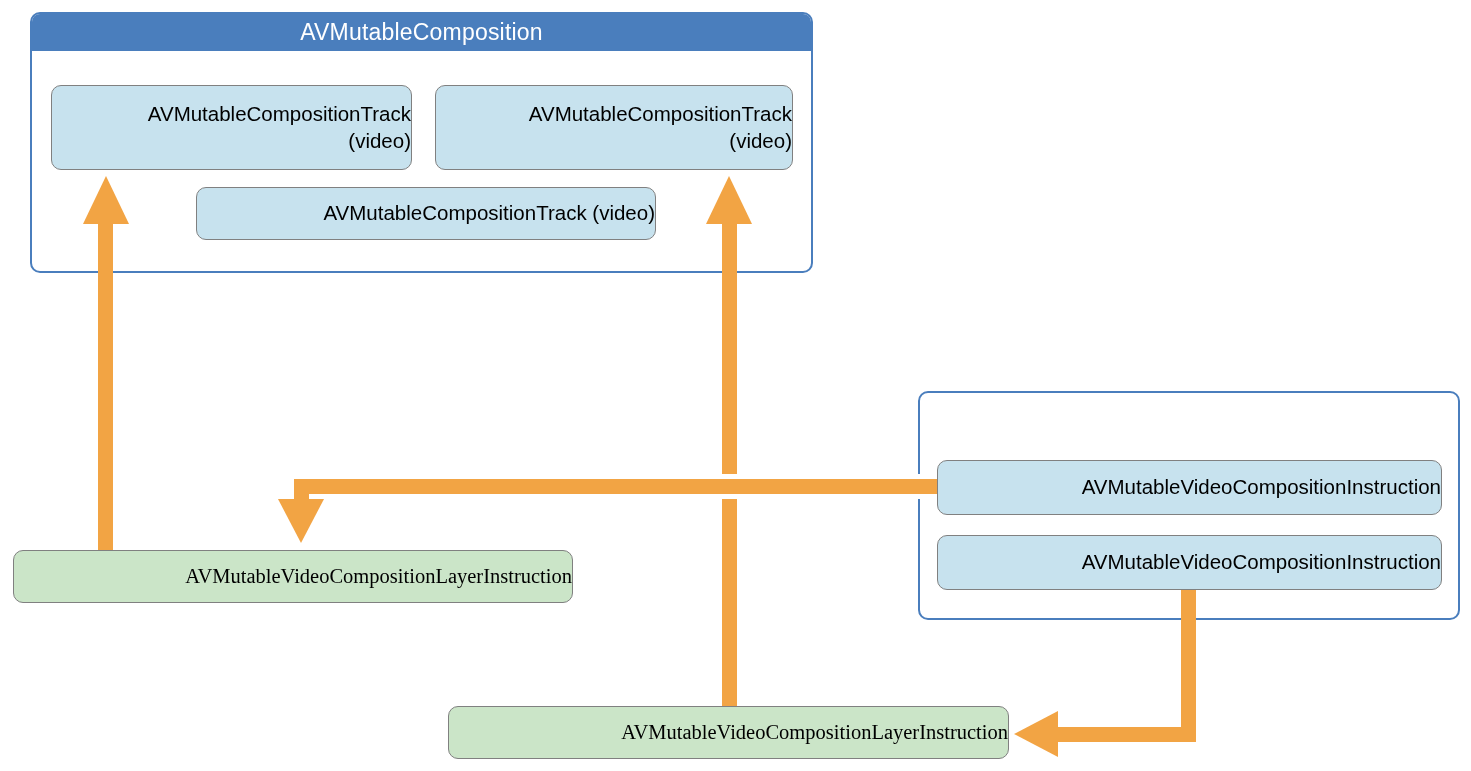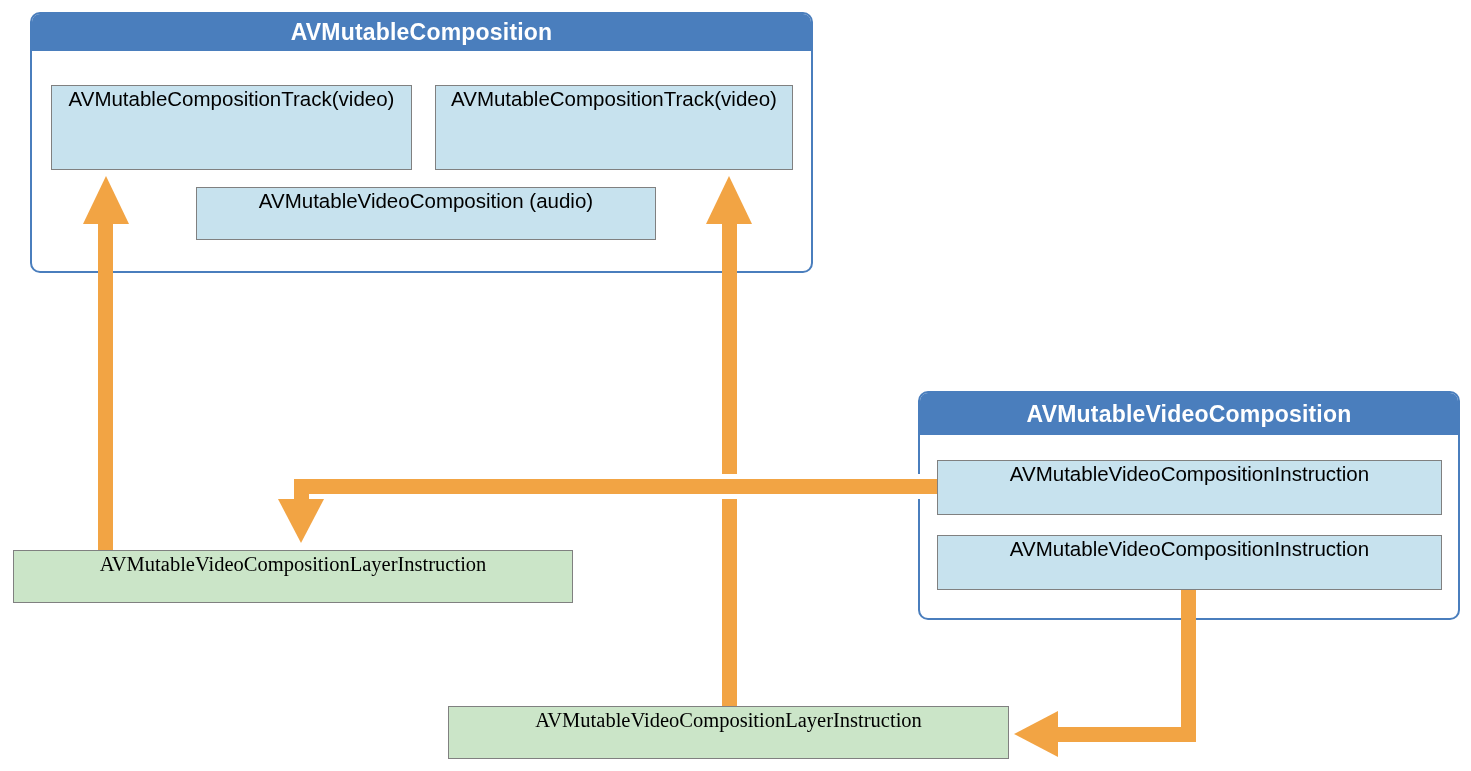--- a/index.html
+++ b/index.html
@@ -26,38 +26,38 @@
     box-sizing:border-box;
     border:2px solid var(--blue);
     border-radius:10px;
     background:var(--white);
     overflow:hidden;
   }
   .group-header{
     display:flex;align-items:center;justify-content:center;
     background:var(--blue);
     color:var(--white);
-    font-weight:bold;
+    font-weight:normal;
     font-size:23px;
     letter-spacing:.2px;
     text-align:right;
   }
   #composition{left:30px;top:12px;width:783px;height:261px;}
   #composition .group-header{height:37px;}
   #videocomp{left:918px;top:391px;width:542px;height:229px;}
   #videocomp .group-header{height:42px;}
 
   
   .node{
     position:absolute;
     box-sizing:border-box;
     border:1.5px solid var(--node_border);
-    border-radius:0;
-    display:flex;flex-direction:row;
-    align-items:flex-start;justify-content:center;
+    border-radius:10px;
+    display:flex;flex-direction:column;
+    align-items:flex-end;justify-content:center;
     text-align:center;
     font-size:20.5px;
     line-height:1.3;
     background:var(--light_blue);
   }
   .node.green{background:var(--green);font-family:Liberation Serif, serif;}
   
   #track-video-1{left:19px;top:71px;width:361px;height:85px;}
   #track-video-2{left:403px;top:71px;width:358px;height:85px;}
   #track-audio  {left:164px;top:173px;width:460px;height:53px;}
@@ -102,28 +102,25 @@
     </header>
     <div class="node" id="track-video-1">
       <span>AVMutableCompositionTrack</span>
       <span>(video)</span>
     </div>
     <div class="node" id="track-video-2">
       <span>AVMutableCompositionTrack</span>
       <span>(video)</span>
     </div>
     <div class="node" id="track-audio">
-      <span>AVMutableVideoComposition (audio)</span>
+      <span>AVMutableCompositionTrack (video)</span>
     </div>
   </section>
 
   <section class="group-box" id="videocomp">
-    <header class="group-header">
-      <span>AVMutableVideoComposition</span>
-    </header>
     <div class="node" id="instruction-1">
       <span>AVMutableVideoCompositionInstruction</span>
     </div>
     <div class="node" id="instruction-2">
       <span>AVMutableVideoCompositionInstruction</span>
     </div>
   </section>
 
   <div class="node green" id="layer-instruction-1">
     <span>AVMutableVideoCompositionLayerInstruction</span>

